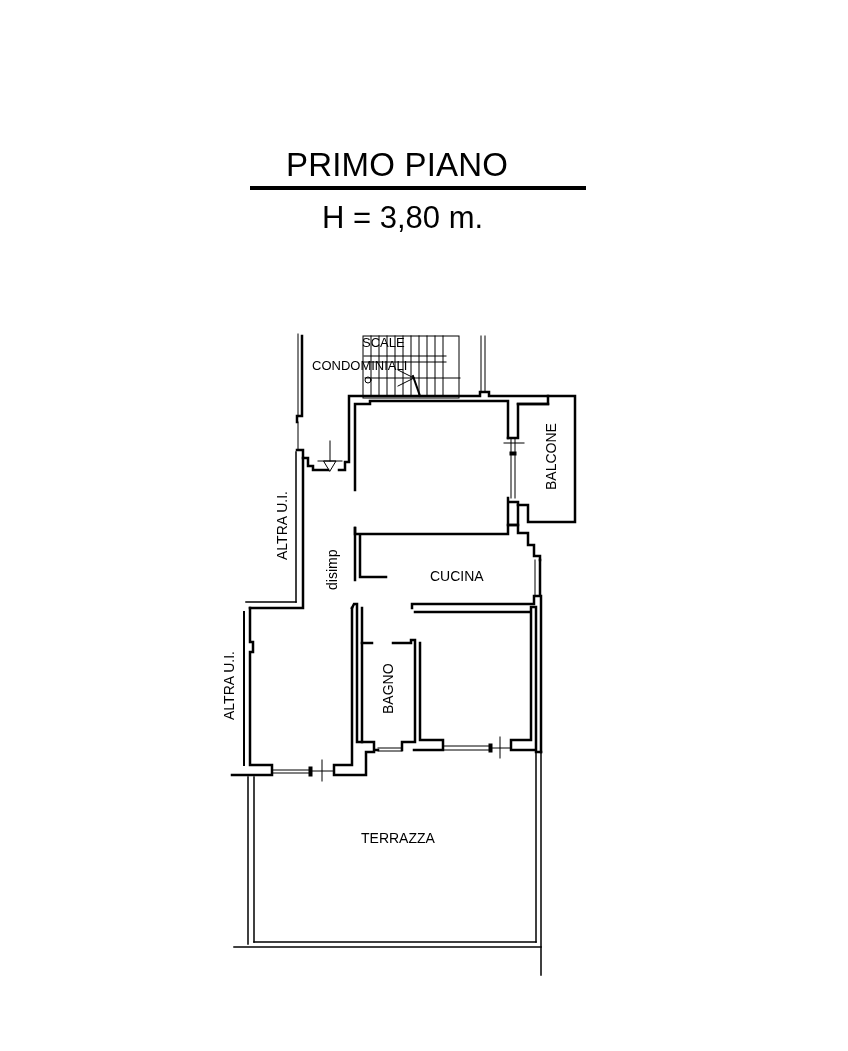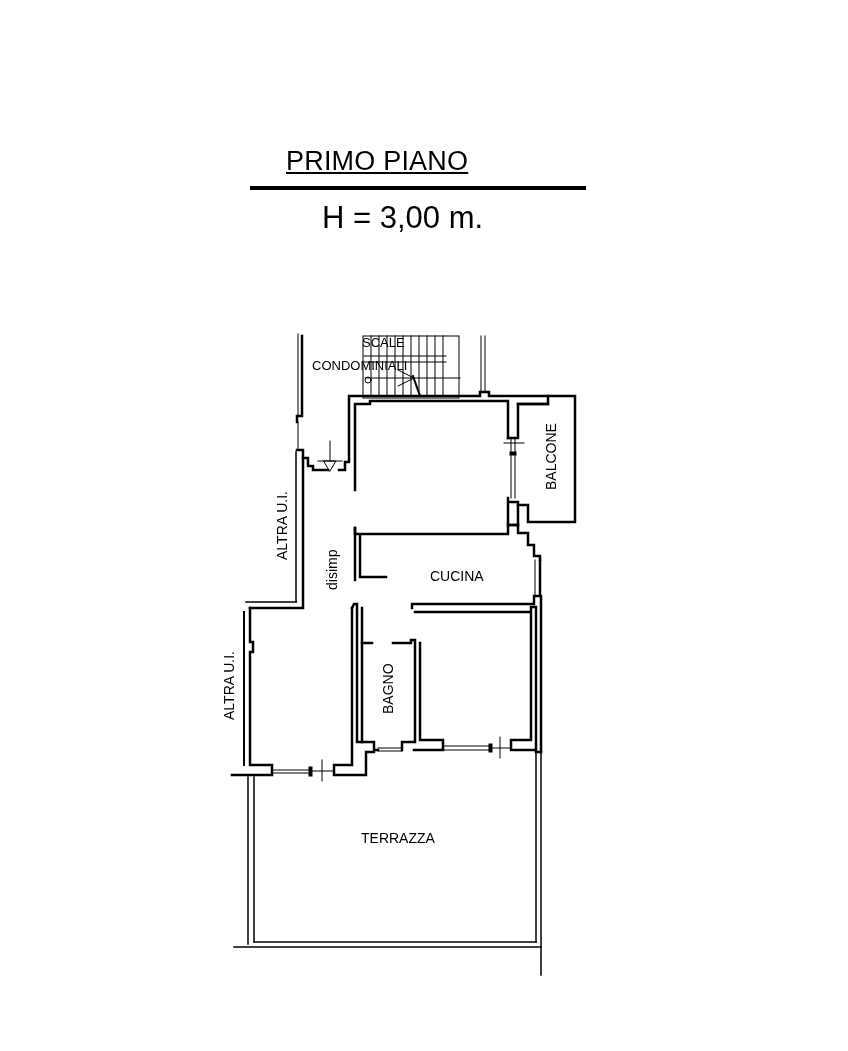--- a/index.html
+++ b/index.html
@@ -1,30 +1,30 @@
 <!DOCTYPE html>
 <html><head>
   <meta charset="utf-8">
   <style>
     html, body { margin: 0; padding: 0; background: #ffffff; }
     body { width: 848px; height: 1051px; position: relative; overflow: hidden; font-family: "Liberation Sans", sans-serif; }
     .title { position: absolute; left: 250px; top: 140px; width: 336px; text-align: left; }
-    .title-main { position: absolute; left: 36px; top: 6px; font-size: 27px; color: #000; letter-spacing: 0.2px; white-space: nowrap; text-decoration: underline; }
+    .title-main { position: absolute; left: 36px; top: 6px; font-size: 33px; color: #000; letter-spacing: 0.2px; white-space: nowrap; }
     .title-rule { position: absolute; left: 0; top: 46px; width: 336px; height: 4px; background: #000; }
     .title-sub { position: absolute; left: 72px; top: 60px; font-size: 31px; color: #000; white-space: nowrap; }
     svg.plan { position: absolute; left: 0; top: 0; }
     .lbl { font-family: "Liberation Sans", sans-serif; fill: #000; }
   </style>
 </head>
 <body>
 
 <div class="title">
   <div class="title-main">PRIMO PIANO</div>
   <div class="title-rule"></div>
-  <div class="title-sub">H = 3,00 m.</div>
+  <div class="title-sub">H = 3,80 m.</div>
 </div>
 
 <svg class="plan" width="848" height="1051" viewBox="0 0 848 1051">
   <g fill="none" stroke="#000" stroke-linecap="square">
 
     <g stroke-width="1">
       <rect x="363" y="336" width="96" height="62"></rect>
       <line x1="364" y1="356" x2="446" y2="356"></line>
       <line x1="364" y1="362" x2="446" y2="362"></line>
       <line x1="365" y1="378" x2="460" y2="378"></line>

